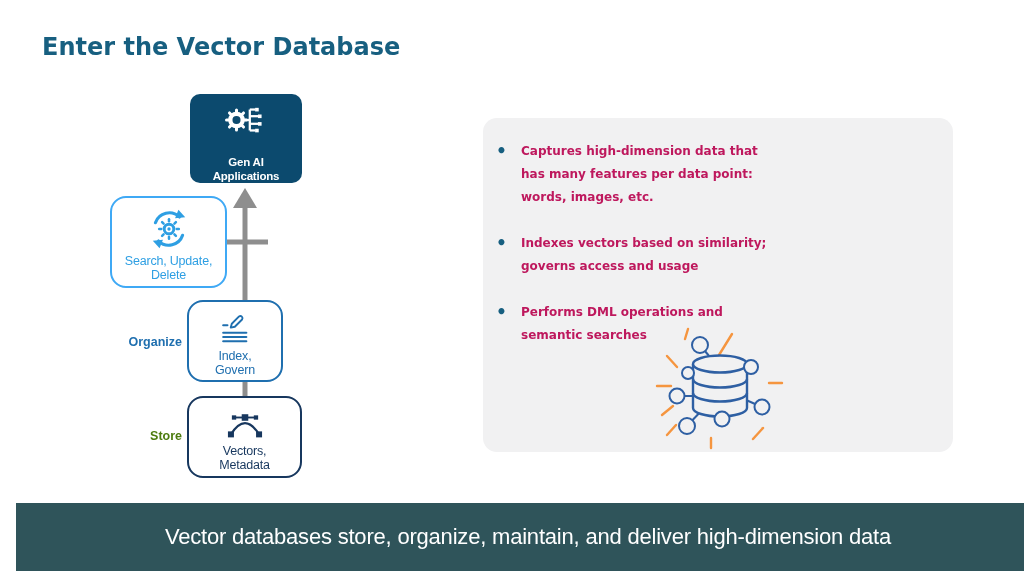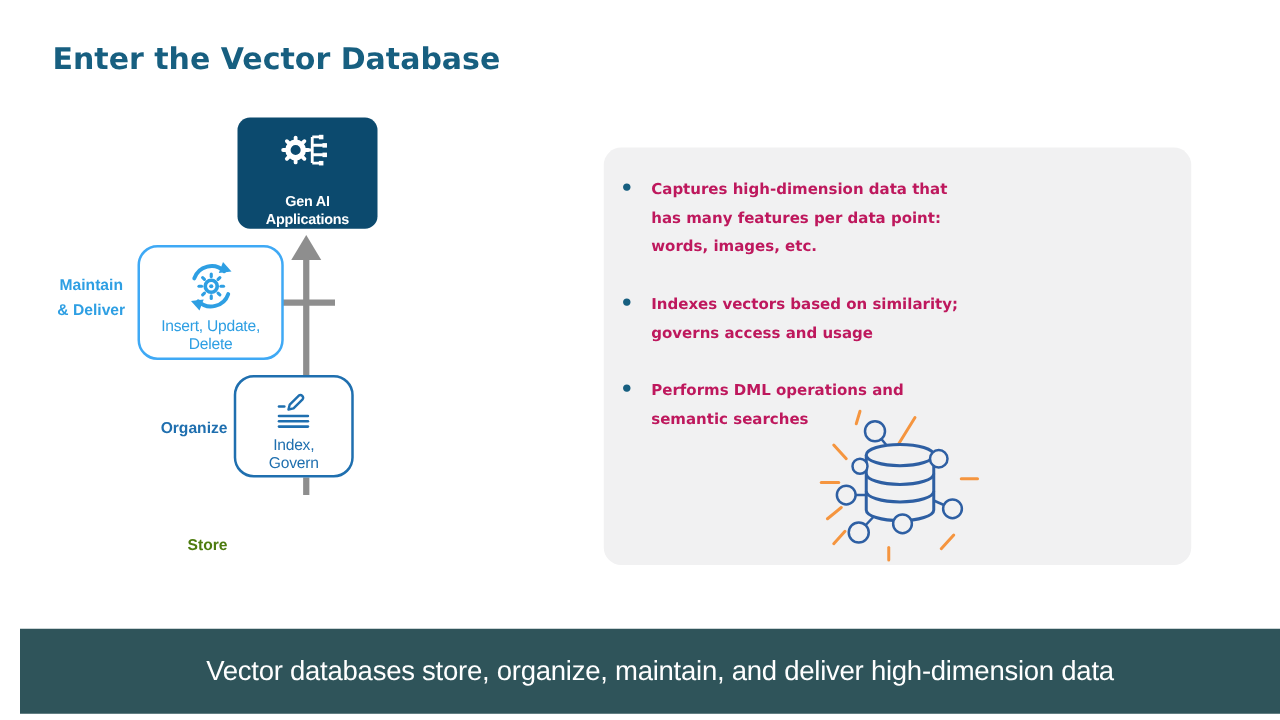--- a/index.html
+++ b/index.html
@@ -119,42 +119,55 @@
         <line x1="22" y1="14.6" x2="22" y2="12.6"></line>
           <line x1="22" y1="29.4" x2="22" y2="31.4"></line>
         <line x1="14.6" y1="22" x2="12.6" y2="22"></line>
           <line x1="29.4" y1="22" x2="31.4" y2="22"></line>
         <line x1="16.8" y1="16.8" x2="15.4" y2="15.4"></line>
           <line x1="27.2" y1="27.2" x2="28.6" y2="28.6"></line>
         <line x1="16.8" y1="27.2" x2="15.4" y2="28.6"></line>
           <line x1="27.2" y1="16.8" x2="28.6" y2="15.4"></line>
       </g>
     </svg>
-    <div class="box-label">Insert, Update,
+    <div class="box-label">Search, Update,
 Delete</div>
   </div>
 
 
   <div class="node-box index-box">
     <svg width="34" height="34" viewBox="0 0 36 34">
       <path d="M13.5 15.5 l1.1 -4.1 7.7 -7.7 a2.3 2.3 0 0 1 3.2 3.2 l-7.7 7.7 -4.3 0.9 z" fill="none" stroke="#1F6FAF" stroke-width="2" stroke-linejoin="round"></path>
       <g stroke="#1F6FAF" stroke-width="2.2" stroke-linecap="round">
         <line x1="5.5" y1="13" x2="10" y2="13"></line>
         <line x1="5.5" y1="21" x2="30" y2="21"></line>
         <line x1="5.5" y1="25.5" x2="30" y2="25.5"></line>
         <line x1="5.5" y1="30" x2="30" y2="30"></line>
       </g>
     </svg>
     <div class="box-label">Index,
 Govern</div>
   </div>
 
-
-  <div class="side-label maintain-label">Maintain
-&amp; Deliver</div>
+  <div class="node-box vectors-box">
+    <svg width="38" height="30" viewBox="0 0 40 32">
+      <path d="M5 26 Q20 2 35 26" fill="none" stroke="#17375E" stroke-width="2.2"></path>
+      <line x1="10" y1="8" x2="30" y2="8" stroke="#17375E" stroke-width="2"></line>
+      <g fill="#17375E">
+        <rect x="16.5" y="4.5" width="7" height="7"></rect>
+        <rect x="6" y="5.7" width="4.6" height="4.6"></rect>
+        <rect x="29.4" y="5.7" width="4.6" height="4.6"></rect>
+        <rect x="1.8" y="22.8" width="6.4" height="6.4"></rect>
+        <rect x="31.8" y="22.8" width="6.4" height="6.4"></rect>
+      </g>
+    </svg>
+    <div class="box-label">Vectors,
+Metadata</div>
+  </div>
+
   <div class="side-label organize-label">Organize</div>
   <div class="side-label store-label">Store</div>
 
   <div class="info-panel">
     <div class="bullet-item bullet-1">
       <span class="dot">•</span>
       <p class="btext">Captures high-dimension data that
 has many features per data point:
 words, images, etc.</p>
     </div>

